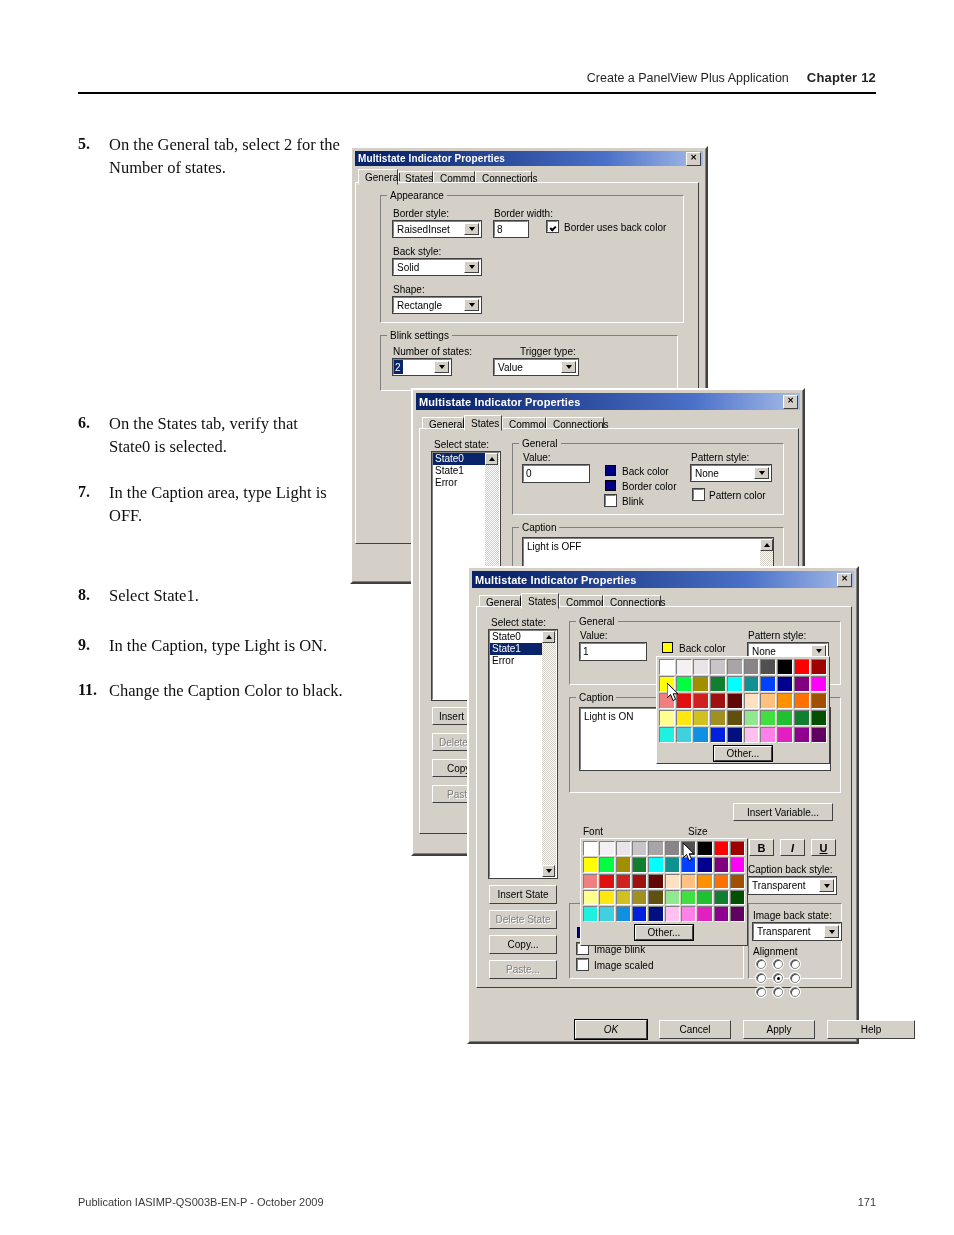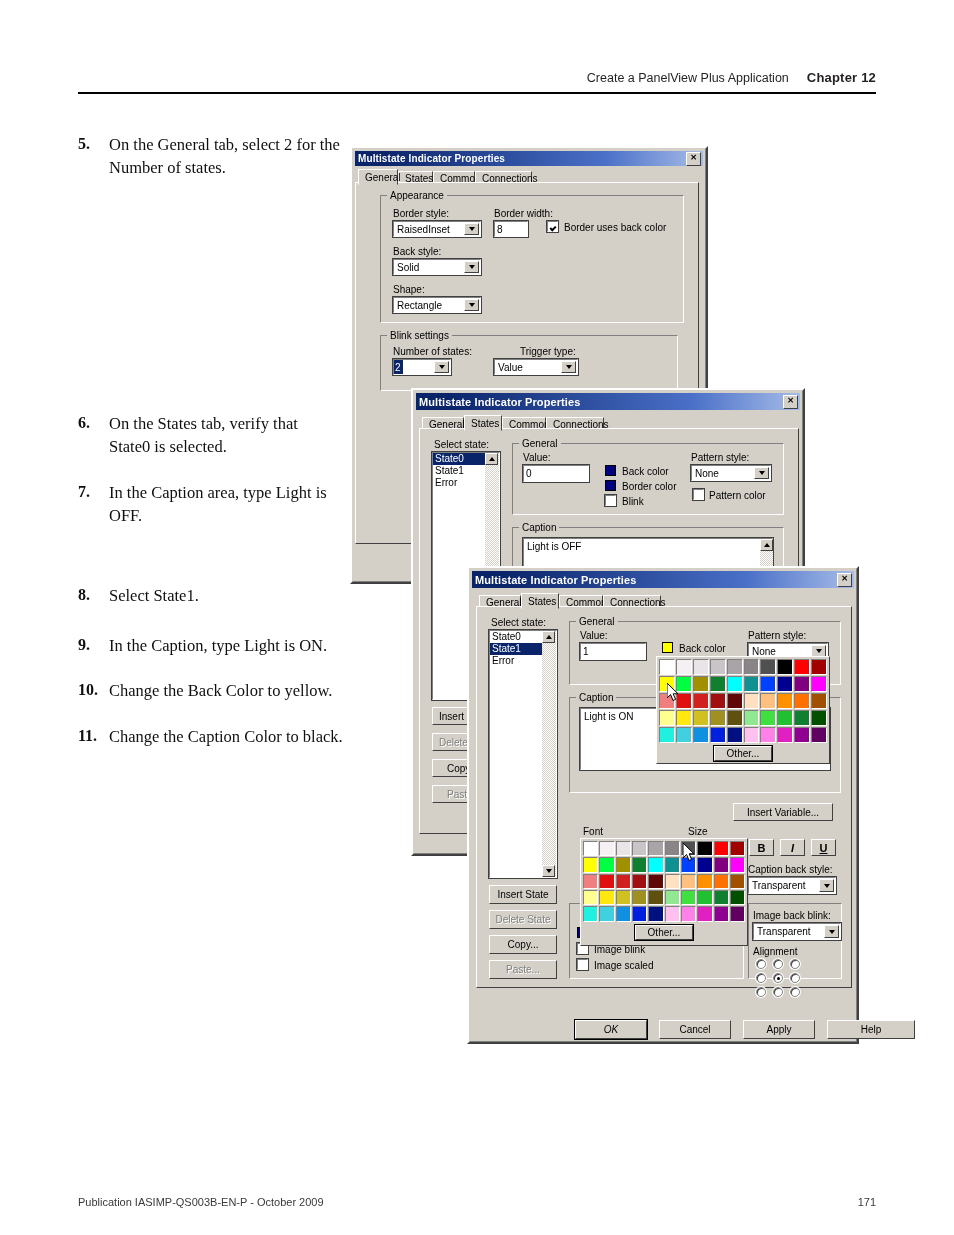--- a/index.html
+++ b/index.html
@@ -129,24 +129,20 @@
     <div class="step-txt">In the Caption area, type Light is OFF.</div>
   </div>
   <div class="step" style="margin-bottom:27px;">
     <div class="step-num">8.</div>
     <div class="step-txt">Select State1.</div>
   </div>
   <div class="step" style="margin-bottom:22px;">
     <div class="step-num">9.</div>
     <div class="step-txt">In the Caption, type Light is ON.</div>
   </div>
-  <div class="step" style="margin-bottom:22px;">
-    <div class="step-num">10.</div>
-    <div class="step-txt">Change the Back Color to yellow.</div>
-  </div>
   <div class="step">
     <div class="step-num">11.</div>
     <div class="step-txt">Change the Caption Color to black.</div>
   </div>
 </div>
 
 <div class="dlg" style="left:350px;top:146px;width:358px;height:438px;">
   <div class="dlg-inner">
     <div class="titlebar">
       <span class="t-text">Multistate Indicator Properties</span>
@@ -376,21 +372,21 @@
 
       <div class="grp" style="left:92px;top:296px;width:175px;height:76px;"></div>
       <div class="swatch" style="left:100px;top:320px;background:#000080;"></div>
       <span class="lbl" style="left:117px;top:321px;">Image back color</span>
       <div class="chk" style="left:100px;top:336px;"></div>
       <span class="lbl" style="left:117px;top:337px;">Image blink</span>
       <div class="chk" style="left:100px;top:352px;"></div>
       <span class="lbl" style="left:117px;top:353px;">Image scaled</span>
 
       <div class="grp" style="left:271px;top:296px;width:94px;height:76px;"></div>
-      <span class="lbl" style="left:276px;top:303px;">Image back blink:</span>
+      <span class="lbl" style="left:276px;top:303px;">Image back state:</span>
       <div class="combo" style="left:276px;top:316px;width:88px;height:17px;">
         <span class="cv">Transparent</span>
         <span class="carrow">
             <i></i>
           </span>
       </div>
       <span class="lbl" style="left:276px;top:339px;">Alignment</span>
       <div class="radio" style="left:279px;top:352px;"></div>
       <div class="radio" style="left:296px;top:352px;"></div>
       <div class="radio" style="left:313px;top:352px;"></div>

